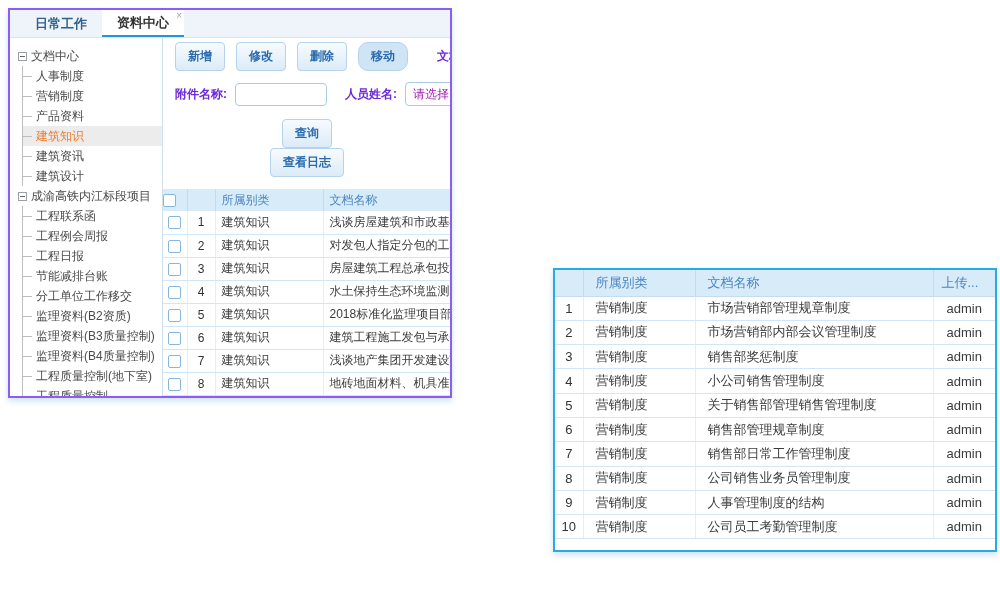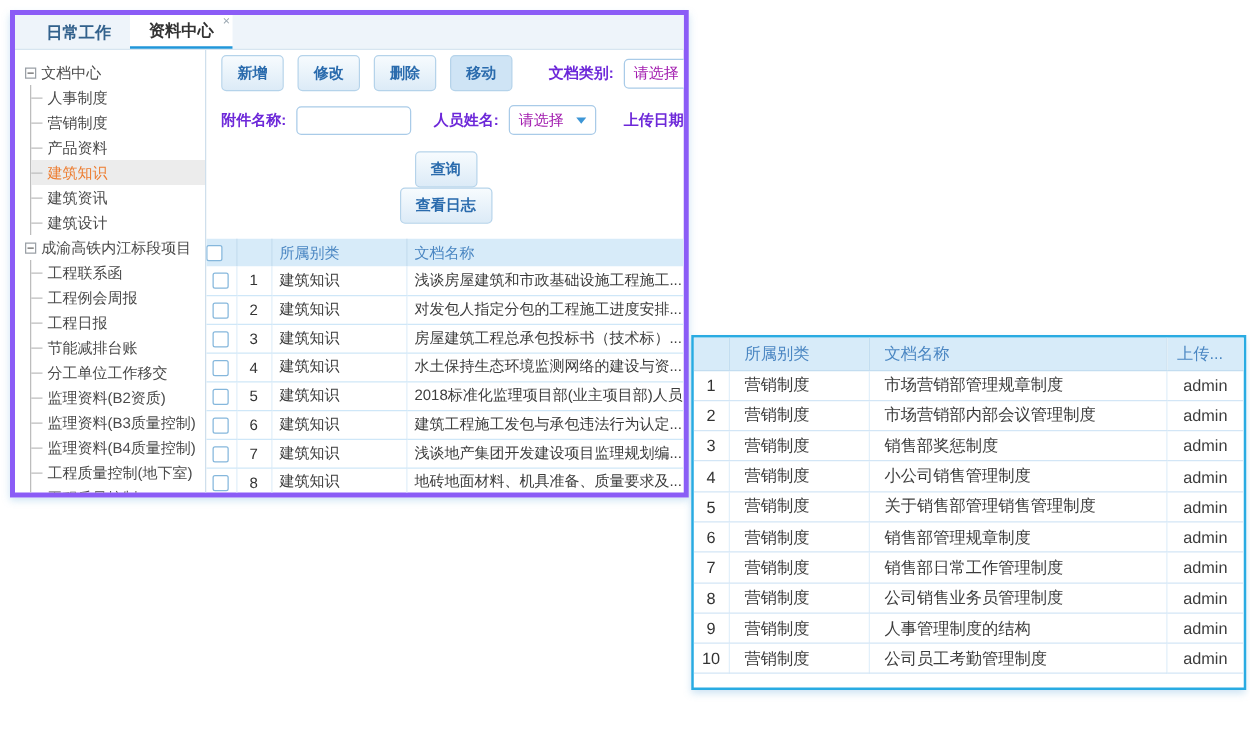--- a/index.html
+++ b/index.html
@@ -1,21 +1,21 @@
 <!DOCTYPE html>
 <html><head>
 <meta charset="utf-8">
 <style>
   * { margin:0; padding:0; box-sizing:border-box; }
   html,body { width:1000px; height:600px; background:#ffffff;
     font-family:"Liberation Sans","DejaVu Sans",sans-serif; position:relative; }
 
   
-  .left-panel { position:absolute; left:8px; top:8px; width:543px; height:390px;
-    border:4px solid #8b5cf6; background:#fff; overflow:hidden;
+  .left-panel { position:absolute; left:8px; top:8px; width:444px; height:390px;
+    border:2px solid #8b5cf6; background:#fff; overflow:hidden;
     box-shadow:0 3px 6px rgba(110,175,220,.35); }
 
   .tabbar { height:28px; background:#eef4fa; border-bottom:1px solid #d7e5f0;
     display:flex; align-items:stretch; padding-left:10px; }
   .tab { padding:0 15px; display:flex; align-items:center; font-size:13px;
     color:#32618c; font-weight:bold; position:relative; cursor:pointer; }
   .tab.active { background:#fff; color:#333; border-bottom:2px solid #2196d9; }
   .tab .close { position:absolute; top:1px; right:2px; font-size:10px; color:#9aa7b1;
     font-weight:normal; line-height:10px; }
 
@@ -34,21 +34,21 @@
     height:1px; background:#bdbdbd; }
   .tree-item.selected { color:#ed7d31; background:#ececec; }
 
   .content { flex:1; padding-top:4px; overflow:hidden; }
   .toolbar-row { display:flex; align-items:center; white-space:nowrap; padding-left:12px; }
   .row2 { margin-top:11px; }
   .row3 { margin-top:13px;flex-direction:column; }
   .btn { background:linear-gradient(#f7fbfe,#dcebf7); border:1px solid #b5d3ea;
     border-radius:4px; color:#2a6bad; font-weight:bold; font-size:12px;
     padding:5px 12px; margin-right:11px; cursor:pointer; font-family:inherit; }
-  .btn.move { background:#cfe4f5; }
+  .btn.move { background:#cfe4f5;border-radius:10px; }
   .label { font-size:12px; color:#6d28d9; font-weight:bold; }
   .ml18 { margin-left:18px; } .ml22 { margin-left:22px; }
   .select { height:24px; border:1px solid #a9cbe8; border-radius:4px; background:#fff;
     display:inline-flex; align-items:center; justify-content:space-between;
     padding:0 7px; font-size:12px; color:#a21caf; margin-left:8px; cursor:pointer; }
   .sel-doc { width:80px; } .sel-person { width:72px; }
   .caret { width:0; height:0; border-left:4px solid transparent;
     border-right:4px solid transparent; border-top:5px solid #3d96d6; margin-left:6px; }
   .input { width:92px; height:23px; border:1px solid #a9cbe8; border-radius:4px;
     margin-left:8px; font-family:inherit; font-size:12px; padding:0 5px; }

